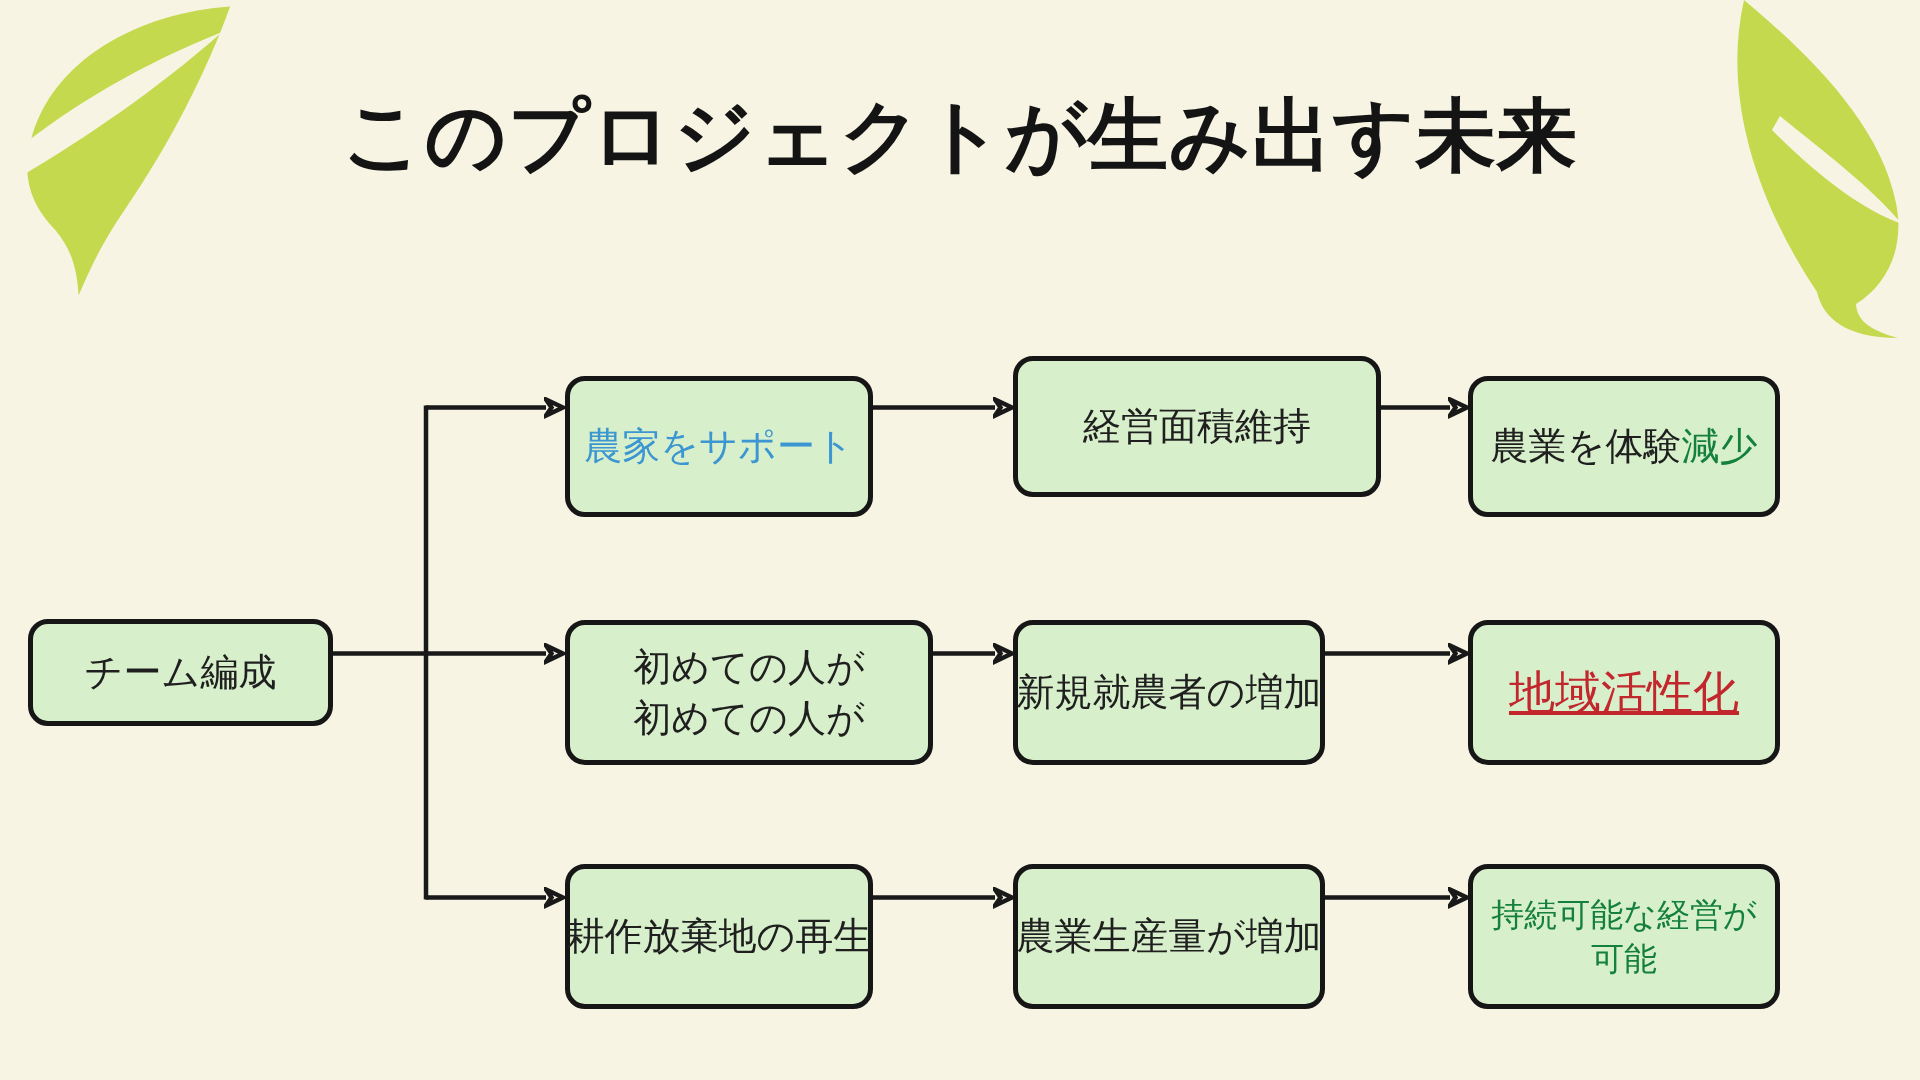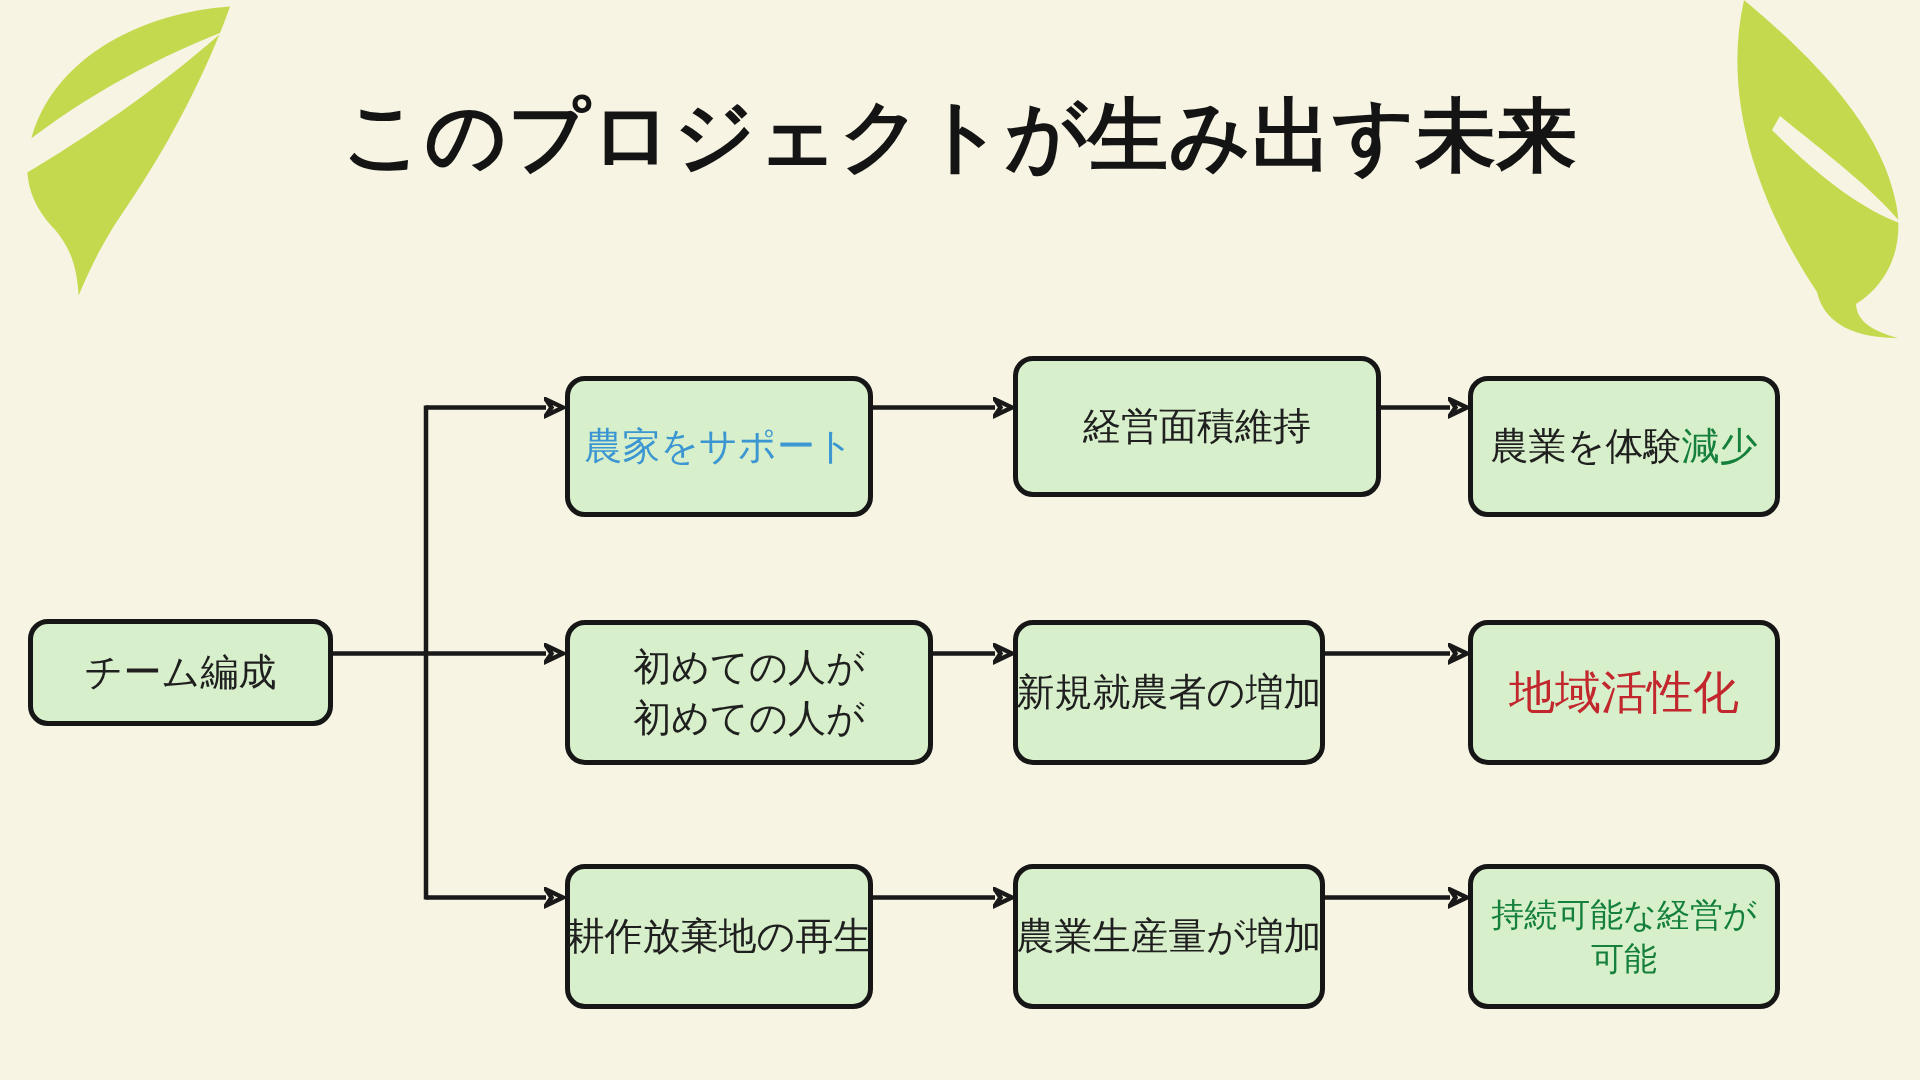--- a/index.html
+++ b/index.html
@@ -31,21 +31,21 @@
     text-align:center;
     font-size:38px;color:#1f1f1f;
     line-height:1.32;
     box-sizing:border-box;
     margin-top:39px;
   }
   .box .label{white-space:nowrap;}
   .blue{color:#3b96d2;}
   .orange{color:#15803d;}
   .red{color:#c1272d;}
-  .big{font-size:46px;}
+  .big{font-size:46px;text-decoration:underline;}
   .small{font-size:33px;text-align:right;}
 </style>
 </head>
 <body>
 
 <div class="canvas">
 
   <svg class="leaf leaf-tl" width="236" height="300" viewBox="0 0 240 300" aria-hidden="true">
     <path fill="#c5d94f" d="M234 4 C145 10 52 56 31 142 C21 182 35 209 56 231 C71 249 78 267 80 298 C93 267 105 243 126 212 C172 145 210 71 234 4 Z"></path>
     <path fill="#f7f4e3" d="M12 154 C72 104 150 60 226 30 C158 90 86 138 26 174 Z"></path>

